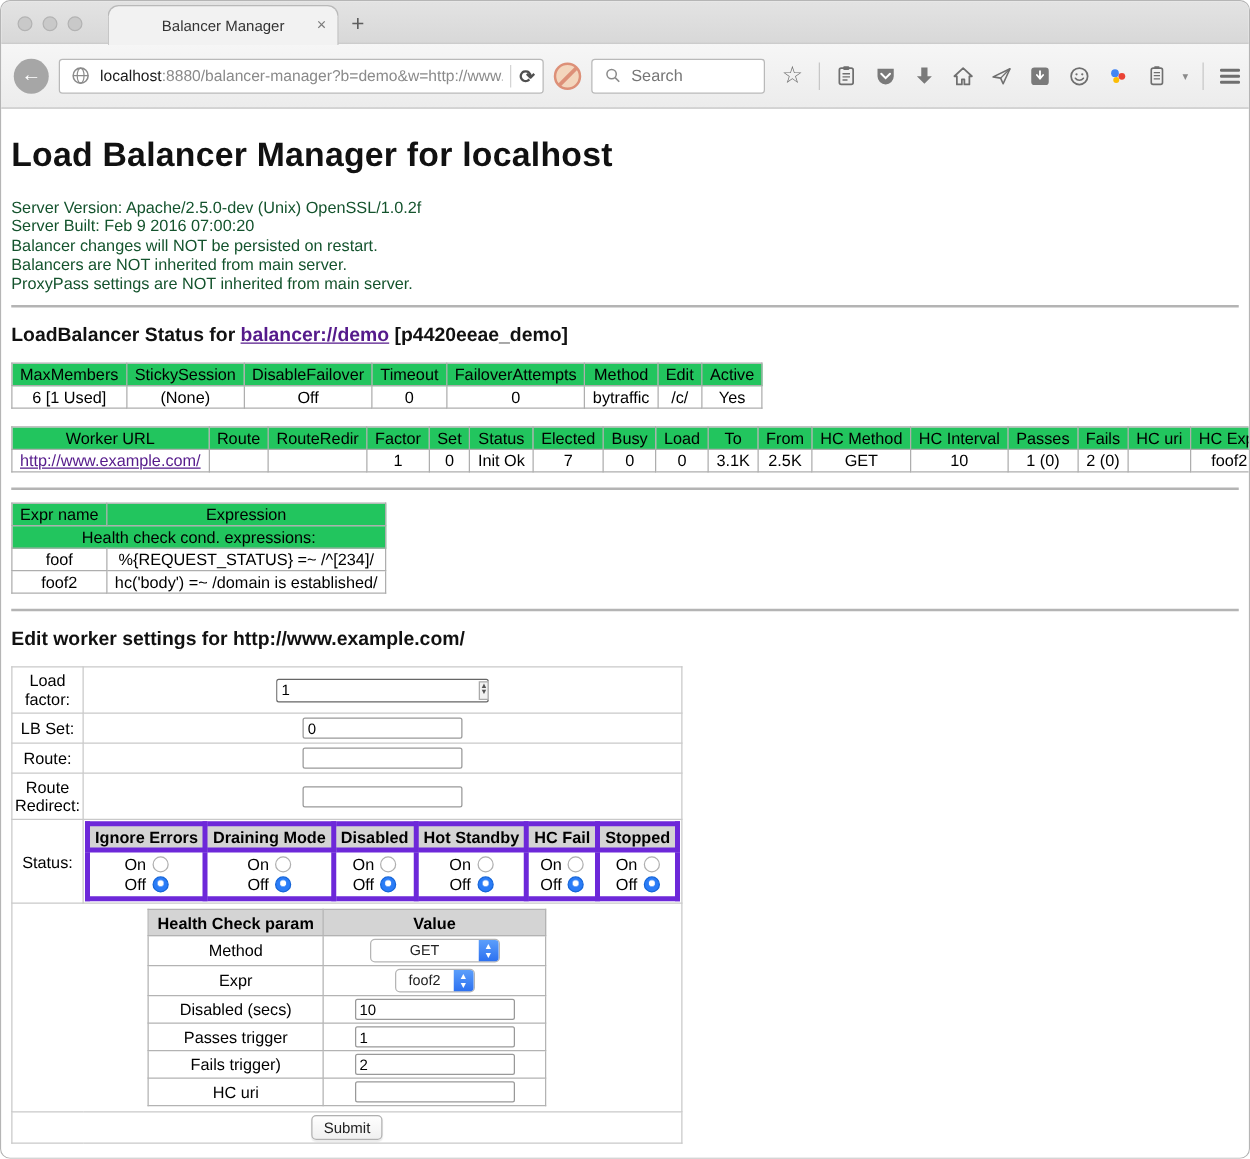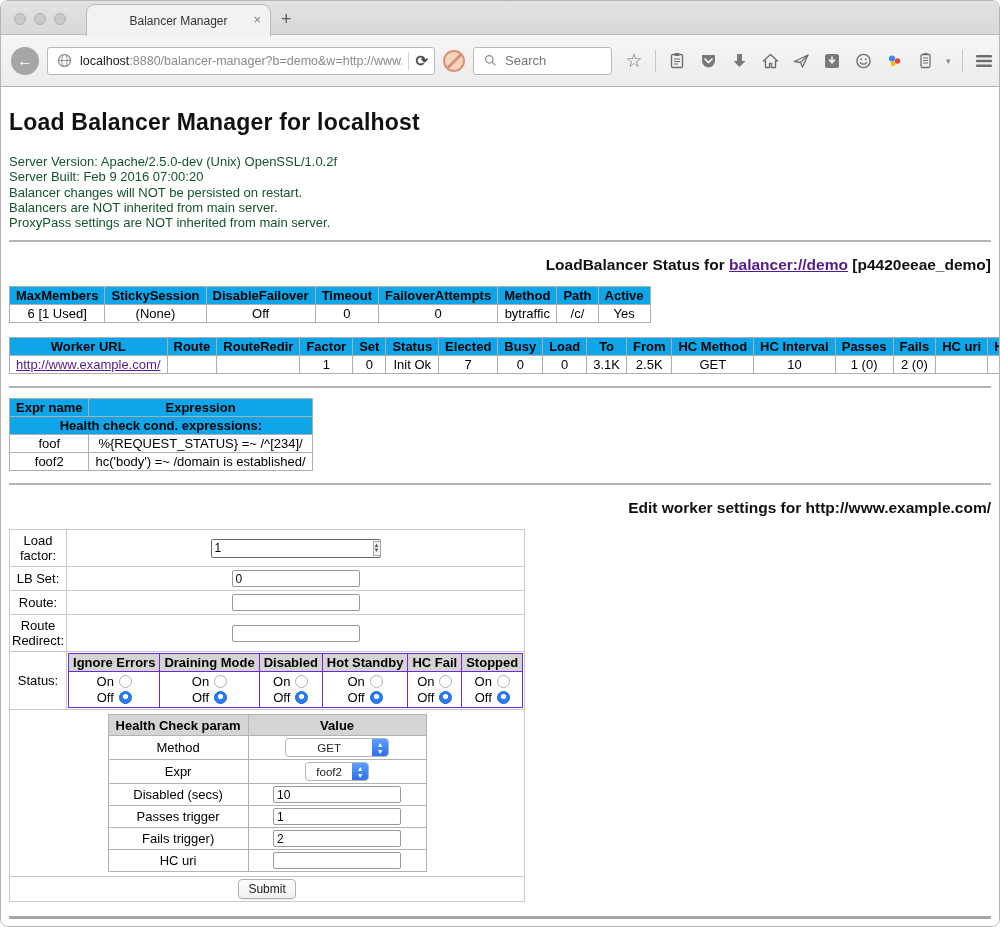--- a/index.html
+++ b/index.html
@@ -41,49 +41,49 @@
                      font-family:"Liberation Sans",sans-serif; background:transparent; }
   .toolicons { display:flex; align-items:center; gap:11px; margin-left:4px; }
   .ticon { width:20px; height:20px; display:flex; align-items:center; justify-content:center; }
   .ticon svg { display:block; }
   .sep { width:1px; height:22px; background:#c7c7c7; }
   .star-glyph { font-size:19px; color:#6f6f6f; line-height:1; }
   .caret { font-size:9px; color:#8a8a8a; }
 
   
   .content { padding:14px 8px 0 8px; background:#fff; height:840px; overflow:hidden; }
-  h1.pagetitle { font-size:23px; font-weight:bold; color:#111; letter-spacing:0.2px; margin:8px 0 18px 0; }
+  h1.pagetitle { font-size:27px; font-weight:bold; color:#111; letter-spacing:0.2px; margin:8px 0 18px 0; }
   .infoline { font-size:13px; color:#14532d; line-height:15.3px; }
   hr.rule { border:none; height:2px; background:#b4b4b4; margin:10px 0; }
   hr.rule-final { border:none; height:3px; background:#a6a6a6; margin:14px 0 0 0; }
-  h3.sect { font-size:15.5px; font-weight:bold; color:#111; margin:14px 0 12px 0;text-align:right; }
+  h3.sect { font-size:15.5px; font-weight:bold; color:#111; margin:14px 0 12px 0; }
   h3.sect a, a.purple { color:#551a8b; text-decoration:underline; }
 
   table.datatable { border-collapse:collapse; font-size:13px; border:1px solid #7f7f7f; margin:4px 0 12px 0; }
   table.datatable th, table.datatable td { border:1px solid #aeaeae; padding:1px 6px; text-align:center;
             height:18px; white-space:nowrap; }
-  table.datatable th { background:#0ea5e9; font-weight:bold; }
+  table.datatable th { background:#22c55e; font-weight:normal; }
   td.cell-left { text-align:left; }
 
   
   table.formtable { border-collapse:collapse; width:488px; font-size:13px; border:1px solid #8a8a8a; margin-top:8px; }
   table.formtable > tbody > tr > td { border:1px solid #c9c9c9; padding:3px 2px; text-align:center; }
   td.flabel { width:103px; font-size:13px; }
   input.ftext { width:128px; height:17px; border:1px solid #999; border-radius:2px; font-size:12px;
                 padding:0 3px; font-family:"Liberation Sans",sans-serif; }
   .numwrap { display:inline-flex; align-items:center; border:1px solid #666; border-radius:2px;
              background:#fff; width:170px; height:19px; }
   .numwrap input { flex:1; border:none; outline:none; font-size:12px; padding:0 3px; height:15px;
                    font-family:"Liberation Sans",sans-serif; }
   .spinner { width:14px; height:15px; border:1px solid #aaa; background:#f2f2f2; margin-right:1px;
              font-size:6px; color:#555; display:flex; flex-direction:column; align-items:center;
              justify-content:center; line-height:5px; }
 
   table.statustable { border-collapse:collapse; width:100%; font-size:13px; }
-  table.statustable th, table.statustable td { border:1px solid #6d28d9; padding:1px 4px; white-space:nowrap; }
+  table.statustable th, table.statustable td { border:4px solid #6d28d9; padding:1px 4px; white-space:nowrap; }
   table.statustable th { background:#d4d4d4; }
   .radio-line { display:flex; align-items:center; justify-content:center; gap:5px; margin:1px 0; }
   .radio { width:13px; height:13px; border-radius:50%; background:#fff; border:1px solid #b0b0b0; }
   .radio.sel { background:radial-gradient(circle at 50% 42%, #fff 0 2.3px, #2a7cf7 2.8px 100%);
                border:1px solid #1565d8; }
 
   table.hctable { border-collapse:collapse; font-size:13px; border:1px solid #8a8a8a; margin:2px auto; }
   table.hctable th, table.hctable td { border:1px solid #b3b3b3; padding:2px 6px; text-align:center; height:21px; }
   table.hctable th { background:#d4d4d4; }
   td.hc-value { width:178px; text-align:left; }
@@ -236,21 +236,21 @@
 
     <table class="datatable">
       <tbody>
           <tr>
         <th>MaxMembers</th>
         <th>StickySession</th>
         <th>DisableFailover</th>
         <th>Timeout</th>
         <th>FailoverAttempts</th>
         <th>Method</th>
-        <th>Path</th>
+        <th>Edit</th>
         <th>Active</th>
       </tr>
       <tr>
         <td>6 [1 Used]</td>
         <td>(None)</td>
         <td>Off</td>
         <td>0</td>
         <td>0</td>
         <td>bytraffic</td>
         <td>/c/</td>

